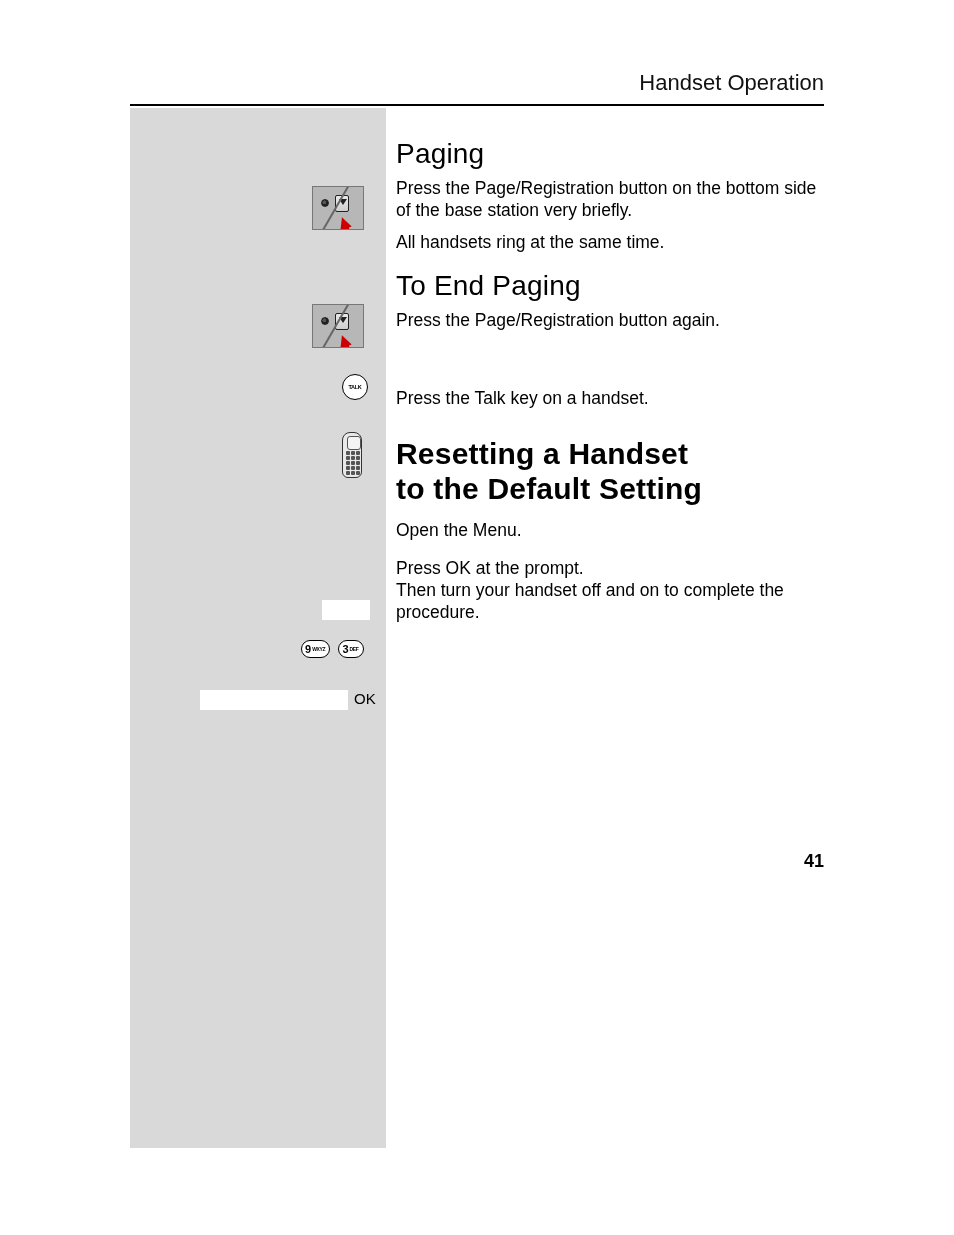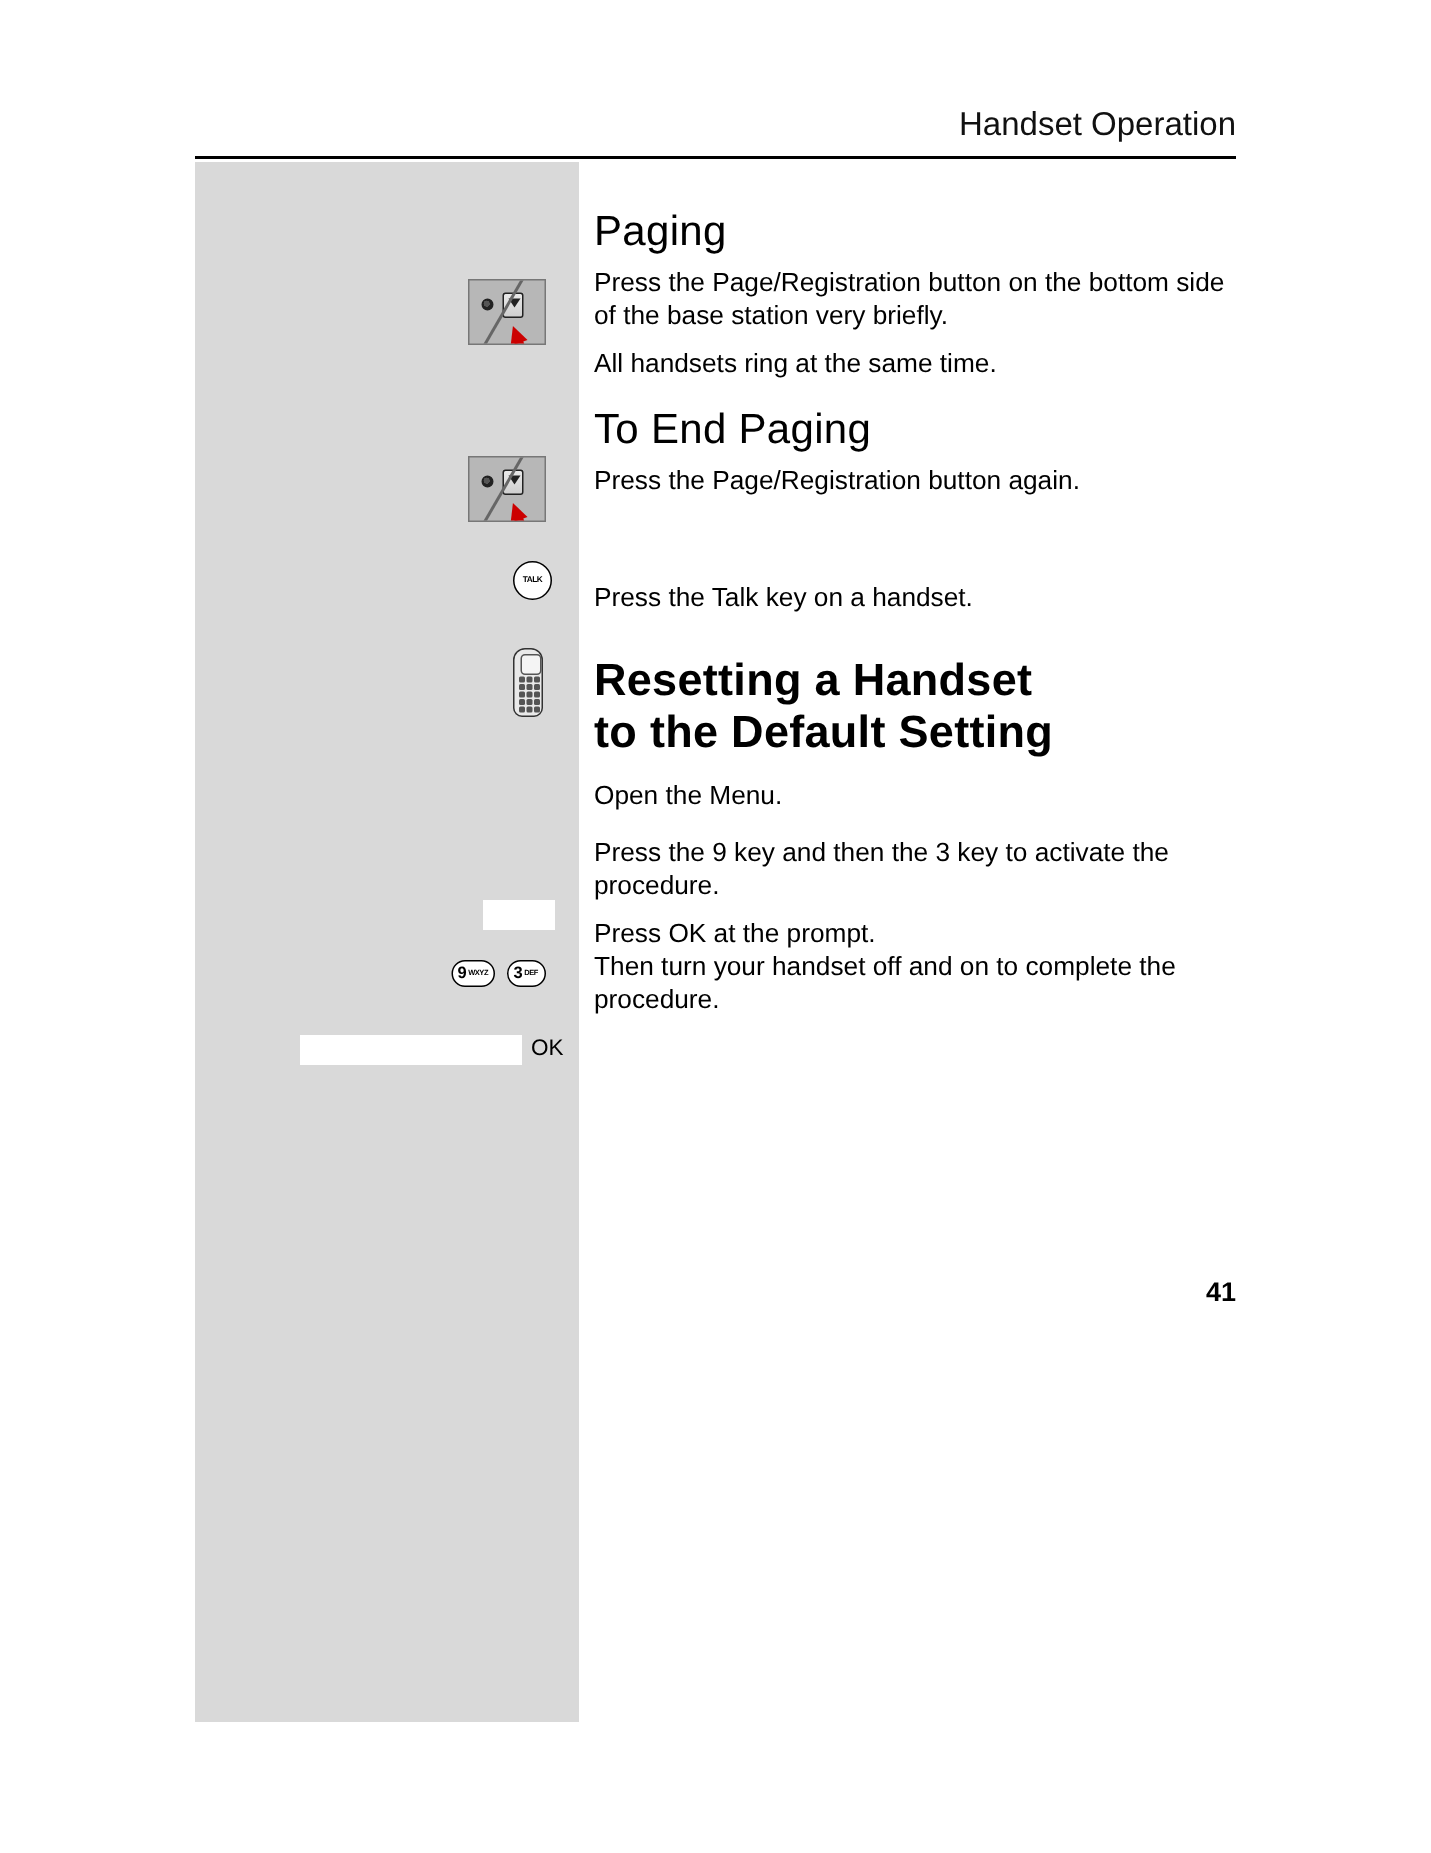--- a/index.html
+++ b/index.html
@@ -135,19 +135,18 @@
 
     <h2 class="sub">To End Paging</h2>
     <p class="body">Press the Page/Registration button again.</p>
     <div style="height:46px;"></div>
     <p class="body">Press the Talk key on a handset.</p>
     <div class="gap-m"></div>
 
     <h2 class="major"><span>Resetting a Handset</span><br><span>to the Default Setting</span></h2>
     <p class="body">Open the Menu.</p>
     <div class="gap-s"></div>
-    <p class="body">Press the 9 key and then the 3 key to activate the procedure.</p>
     <p class="body">Press OK at the prompt.</p>
     <p class="body" style="margin-top:-10px;">Then turn your handset off and on to complete the procedure.</p>
   </div>
 
   <div class="page-number">41</div>
 </div>
 
 </body></html>

